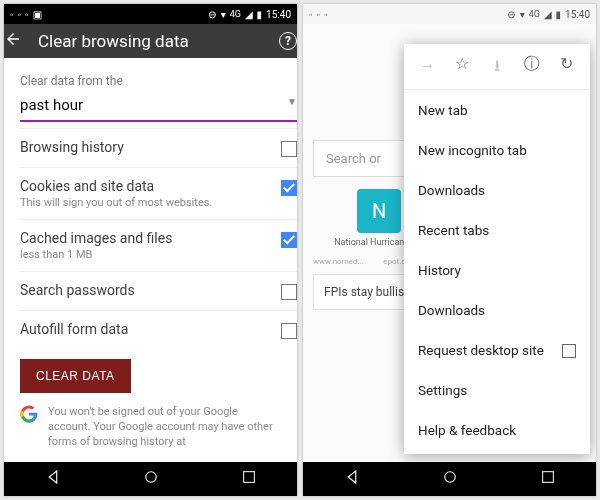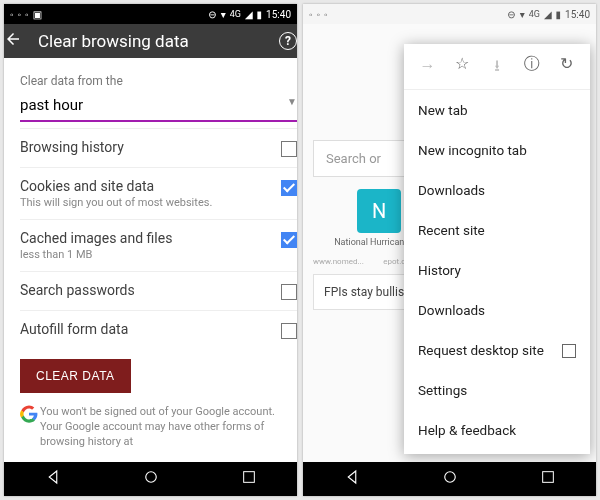--- a/index.html
+++ b/index.html
@@ -24,21 +24,21 @@
   .dropdown .caret { color: #888; font-size: 10px; }
   .opt { padding: 10px 0; display: flex; align-items: flex-start; border-top: 1px solid #eee; }
   .opt:first-of-type { border-top: none; }
   .opt .txt { flex: 1; }
   .opt .t1 { font-size: 14px; color: #404040; }
   .opt .t2 { font-size: 11px; color: #888; margin-top: 2px; }
   .cb { width: 16px; height: 16px; border: 1.5px solid #777; margin-top: 2px; flex-shrink: 0; }
   .cb.checked { background: #4285f4; border-color: #4285f4; position: relative; }
   .cb.checked::after { content: ""; position: absolute; left: 4px; top: 0px; width: 4px; height: 9px; border: solid #fff; border-width: 0 2px 2px 0; transform: rotate(45deg); }
   .btn { margin: 10px 0 12px 0; background: #7f1d1d; color: #fff; border: none; padding: 10px 16px; font-size: 12px; letter-spacing: .5px; font-weight: 500; }
-  .ginfo { display: flex; gap: 2px; padding: 0 16px; color: #888; font-size: 11px; line-height: 1.35; }
+  .ginfo { display: flex; gap: 10px; padding: 0 16px; color: #888; font-size: 11px; line-height: 1.35; }
   .glogo { width: 18px; height: 18px; flex-shrink: 0; }
 
   
   .bg2 { position: absolute; inset: 0; background: #fafafa; padding-top: 30px; }
   .glogo-big { text-align: center; margin: 14px 0 8px; }
   .glogo-big svg { width: 60px; height: 60px; }
   .search { margin: 8px 10px; background: #fff; border: 1px solid #ddd; padding: 10px 12px; color: #999; font-size: 13px; }
   .tiles { display: flex; padding: 4px 10px; gap: 8px; }
   .tile { flex: 1; text-align: center; font-size: 9px; color: #666; }
   .tile .ico { width: 44px; height: 44px; margin: 0 auto 4px; border-radius: 4px; display: flex; align-items: center; justify-content: center; font-size: 20px; color: #fff; }
@@ -214,21 +214,21 @@
       <div class="mi">
           <span>New tab</span>
         </div>
       <div class="mi">
           <span>New incognito tab</span>
         </div>
       <div class="mi">
           <span>Downloads</span>
         </div>
       <div class="mi">
-          <span>Recent site</span>
+          <span>Recent tabs</span>
         </div>
       <div class="mi">
           <span>History</span>
         </div>
       <div class="mi">
           <span>Downloads</span>
         </div>
       <div class="mi">
           <span>Request desktop site</span>
           <span class="mcb"></span>

